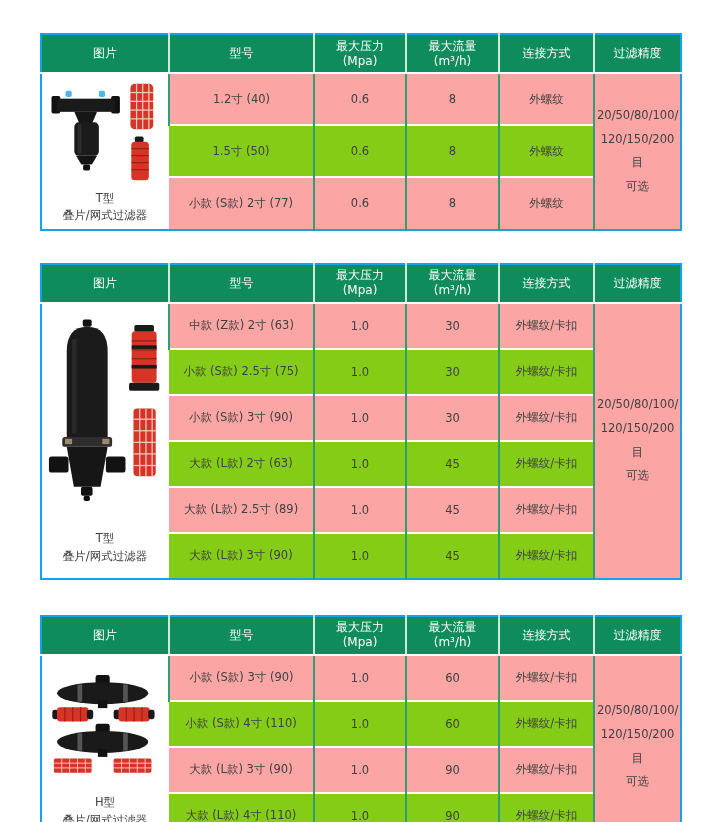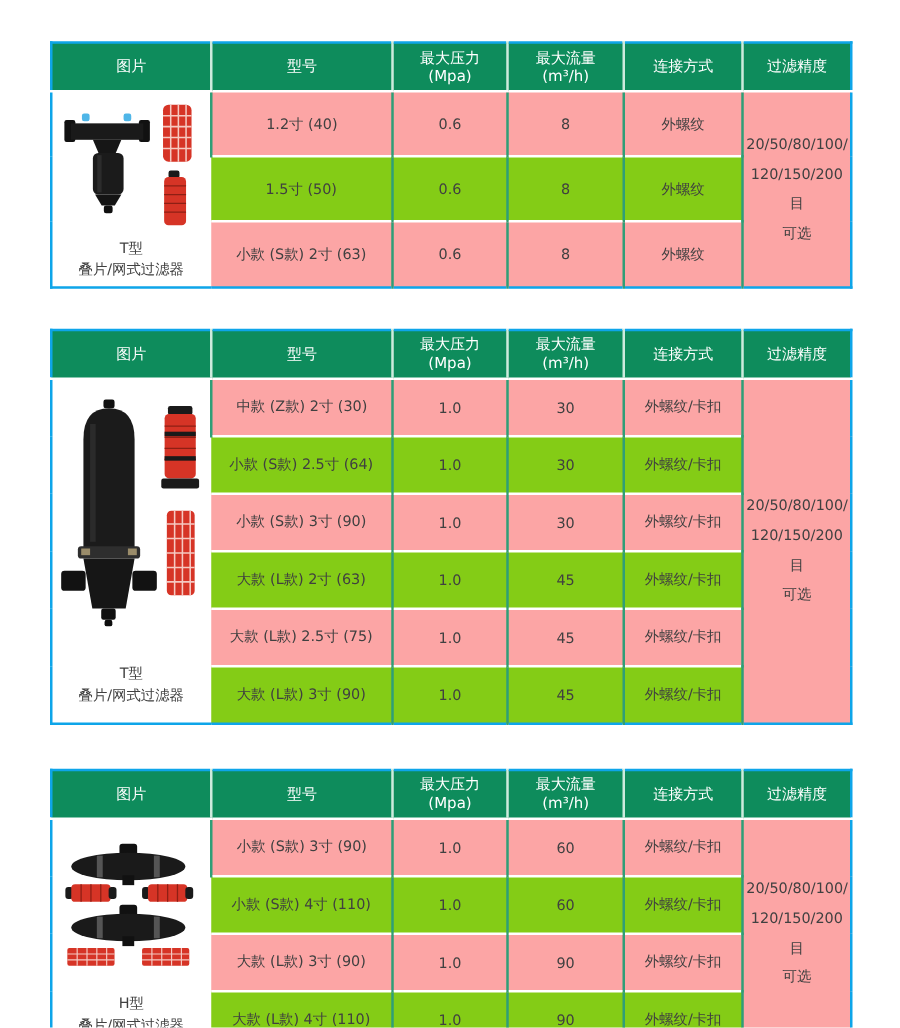--- a/index.html
+++ b/index.html
@@ -142,21 +142,21 @@
 120/150/200目
 可选</td>
       </tr>
       <tr class="shade">
         <td>1.5寸 (50)</td>
         <td>0.6</td>
         <td>8</td>
         <td>外螺纹</td>
       </tr>
       <tr>
-        <td>小款 (S款) 2寸 (63)</td>
+        <td>小款 (S款) 2寸 (77)</td>
         <td>0.6</td>
         <td>8</td>
         <td>外螺纹</td>
       </tr>
     </tbody>
   </table>
 
   <table class="spec t2">
     <colgroup>
       <col style="width:128px">
@@ -219,48 +219,48 @@
                 <line x1="97" y1="168" x2="122" y2="168"></line>
                 <line x1="104" y1="104" x2="104" y2="180"></line>
                   <line x1="111" y1="104" x2="111" y2="180"></line>
                 <line x1="118" y1="104" x2="118" y2="180"></line>
               </g>
             </svg>
             <div class="caption">T型
 叠片/网式过滤器</div>
           </div>
         </td>
-        <td>中款 (Z款) 2寸 (30)</td>
+        <td>中款 (Z款) 2寸 (63)</td>
         <td>1.0</td>
         <td>30</td>
         <td>外螺纹/卡扣</td>
         <td class="precision" rowspan="6">20/50/80/100/
 120/150/200目
 可选</td>
       </tr>
       <tr class="shade">
-        <td>小款 (S款) 2.5寸 (64)</td>
+        <td>小款 (S款) 2.5寸 (75)</td>
         <td>1.0</td>
         <td>30</td>
         <td>外螺纹/卡扣</td>
       </tr>
       <tr>
         <td>小款 (S款) 3寸 (90)</td>
         <td>1.0</td>
         <td>30</td>
         <td>外螺纹/卡扣</td>
       </tr>
       <tr class="shade">
         <td>大款 (L款) 2寸 (63)</td>
         <td>1.0</td>
         <td>45</td>
         <td>外螺纹/卡扣</td>
       </tr>
       <tr>
-        <td>大款 (L款) 2.5寸 (75)</td>
+        <td>大款 (L款) 2.5寸 (89)</td>
         <td>1.0</td>
         <td>45</td>
         <td>外螺纹/卡扣</td>
       </tr>
       <tr class="shade">
         <td>大款 (L款) 3寸 (90)</td>
         <td>1.0</td>
         <td>45</td>
         <td>外螺纹/卡扣</td>
       </tr>

